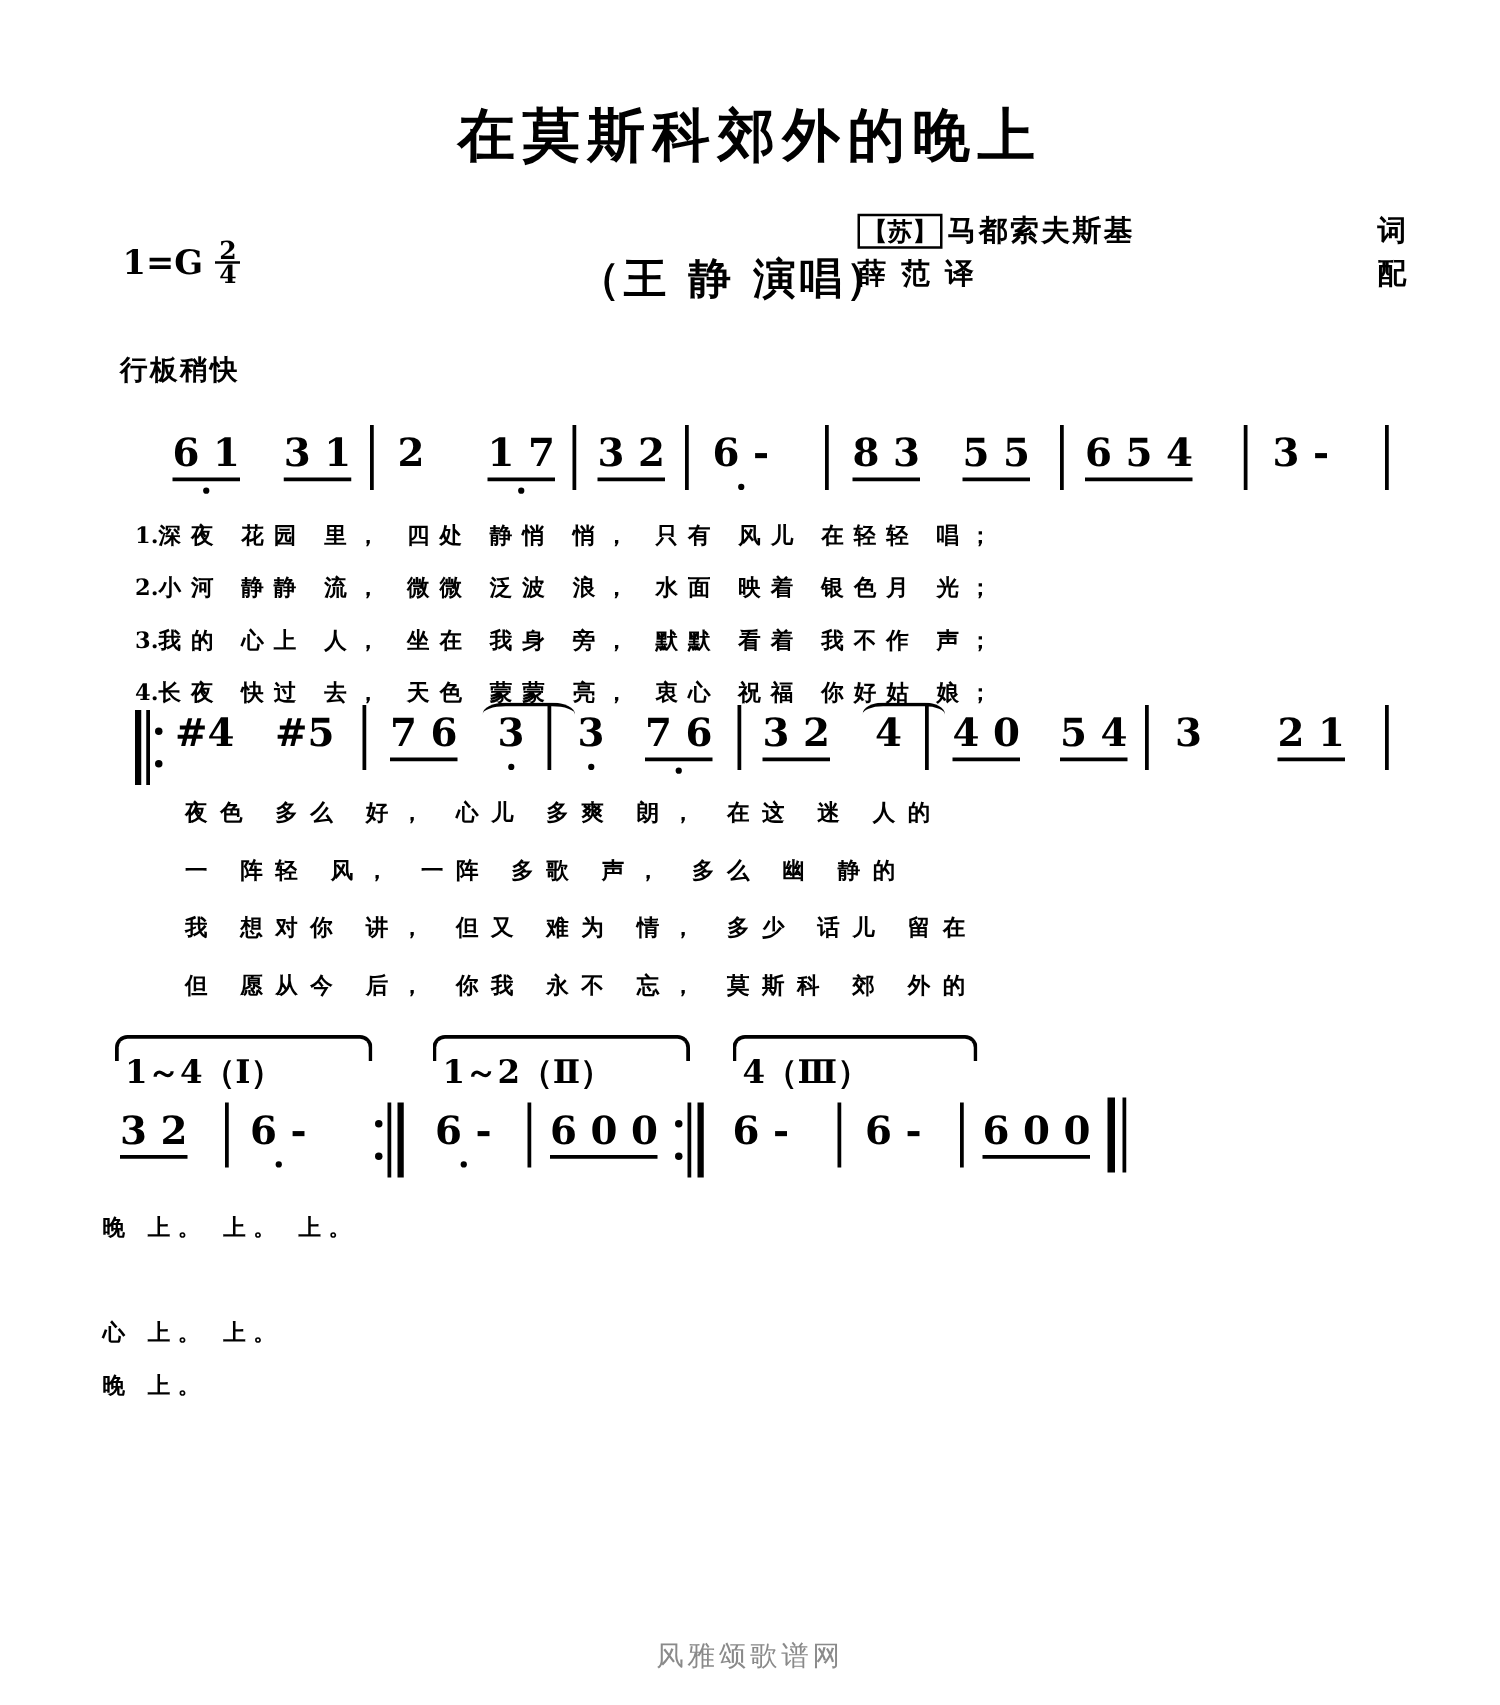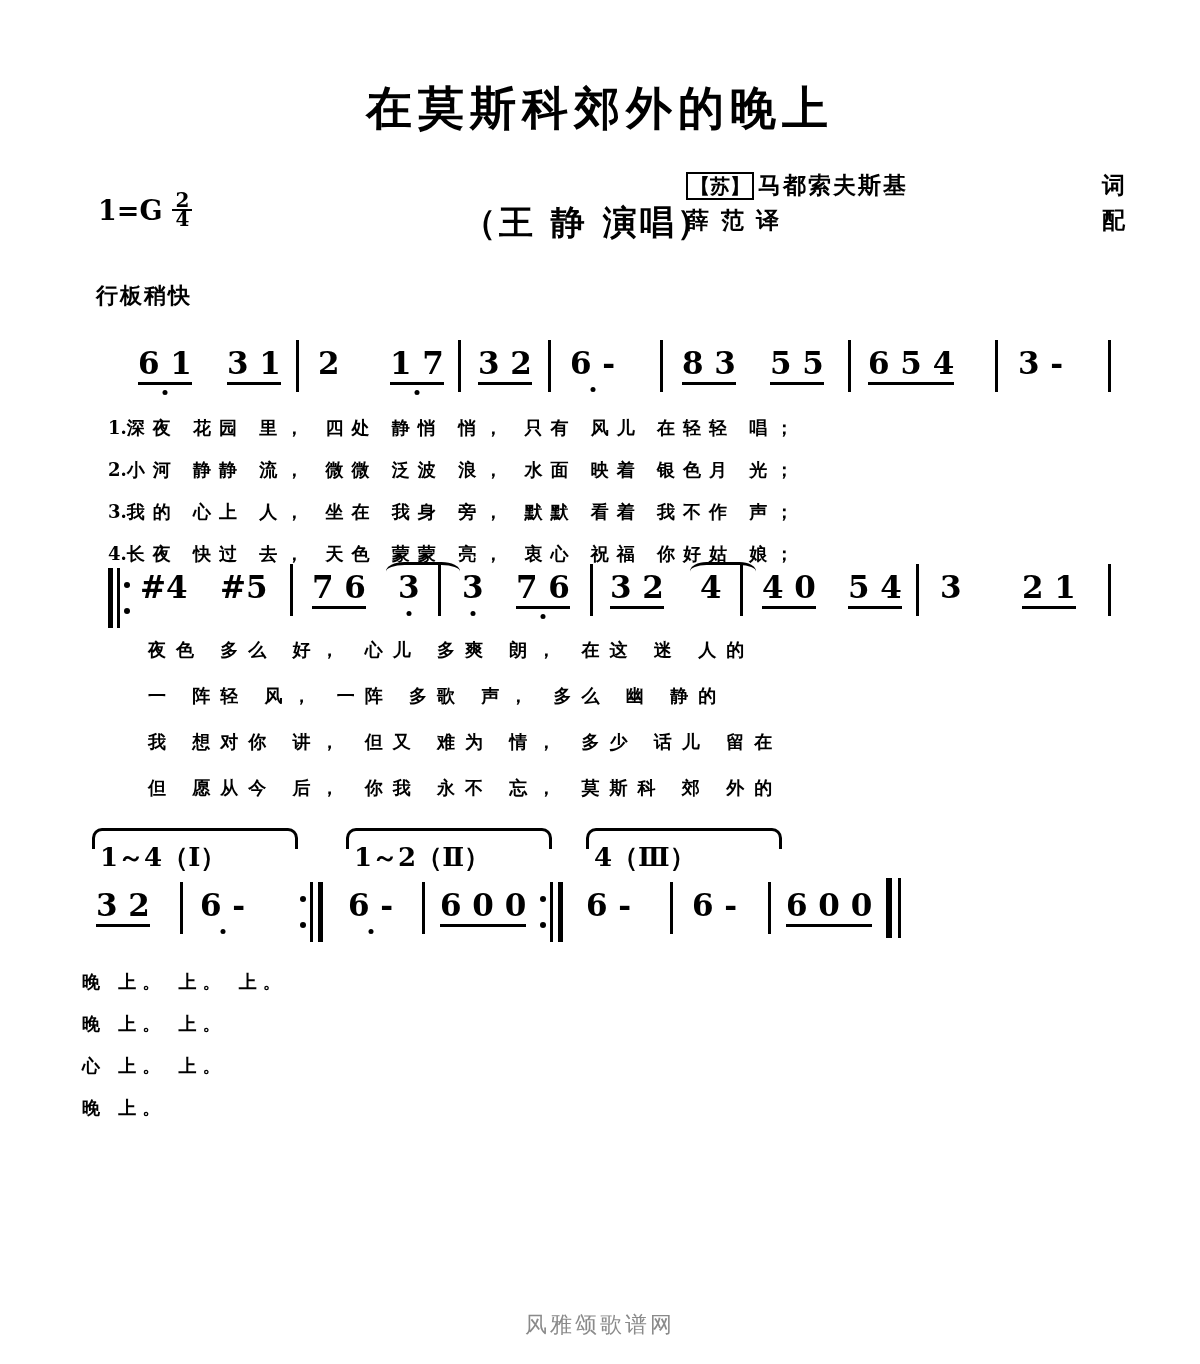--- a/index.html
+++ b/index.html
@@ -220,19 +220,18 @@
 
     <div class="note" style="left:586px;top:70px;">6 -</div>
     <div class="bar" style="left:670px;top:62px;height:52px;"></div>
     <div class="note" style="left:692px;top:70px;">6 -</div>
     <div class="bar" style="left:768px;top:62px;height:52px;"></div>
     <div class="note under1" style="left:786px;top:70px;">6 0 0</div>
     <div class="bar" style="left:886px;top:58px;height:60px;width:6px;"></div>
     <div class="bar" style="left:898px;top:58px;height:60px;"></div>
 
     <div class="lyr" style="left:82px;top:150px;letter-spacing:6px;">晚   上。   上。   上。</div>
-    <div class="lyr" style="left:82px;top:192px;letter-spacing:6px;">晚   上。   上。</div>
     <div class="lyr" style="left:82px;top:234px;letter-spacing:6px;">心   上。   上。</div>
     <div class="lyr" style="left:82px;top:276px;letter-spacing:6px;">晚   上。</div>
   </div>
 
   <div class="footer">风雅颂歌谱网</div>
 </div>
 
 </body></html>

